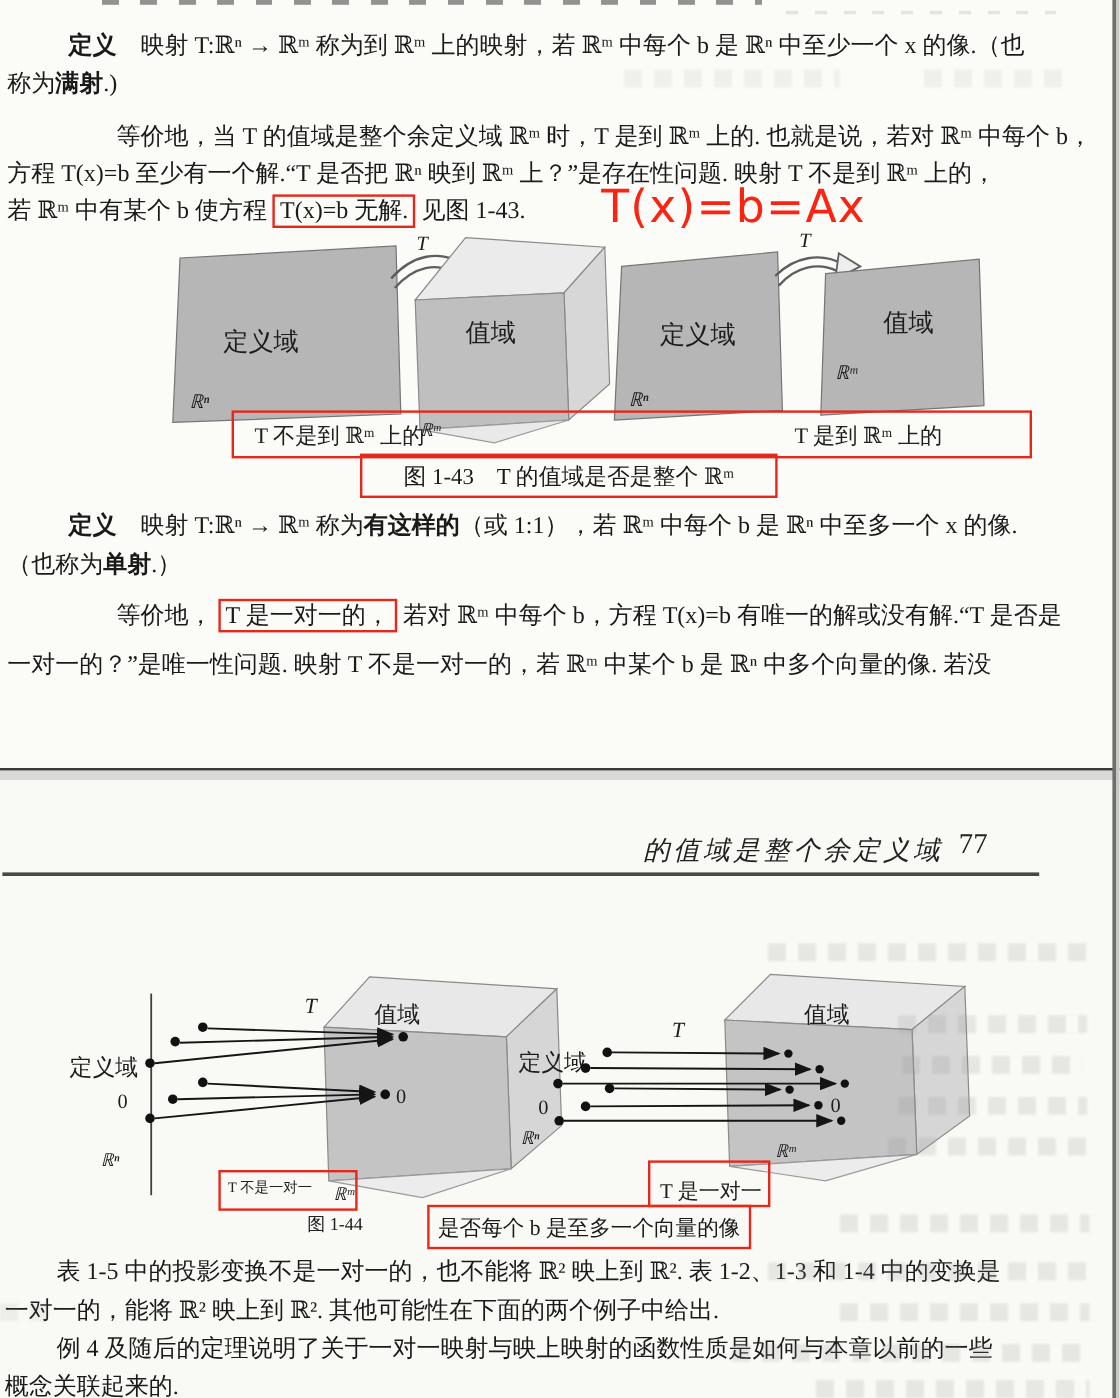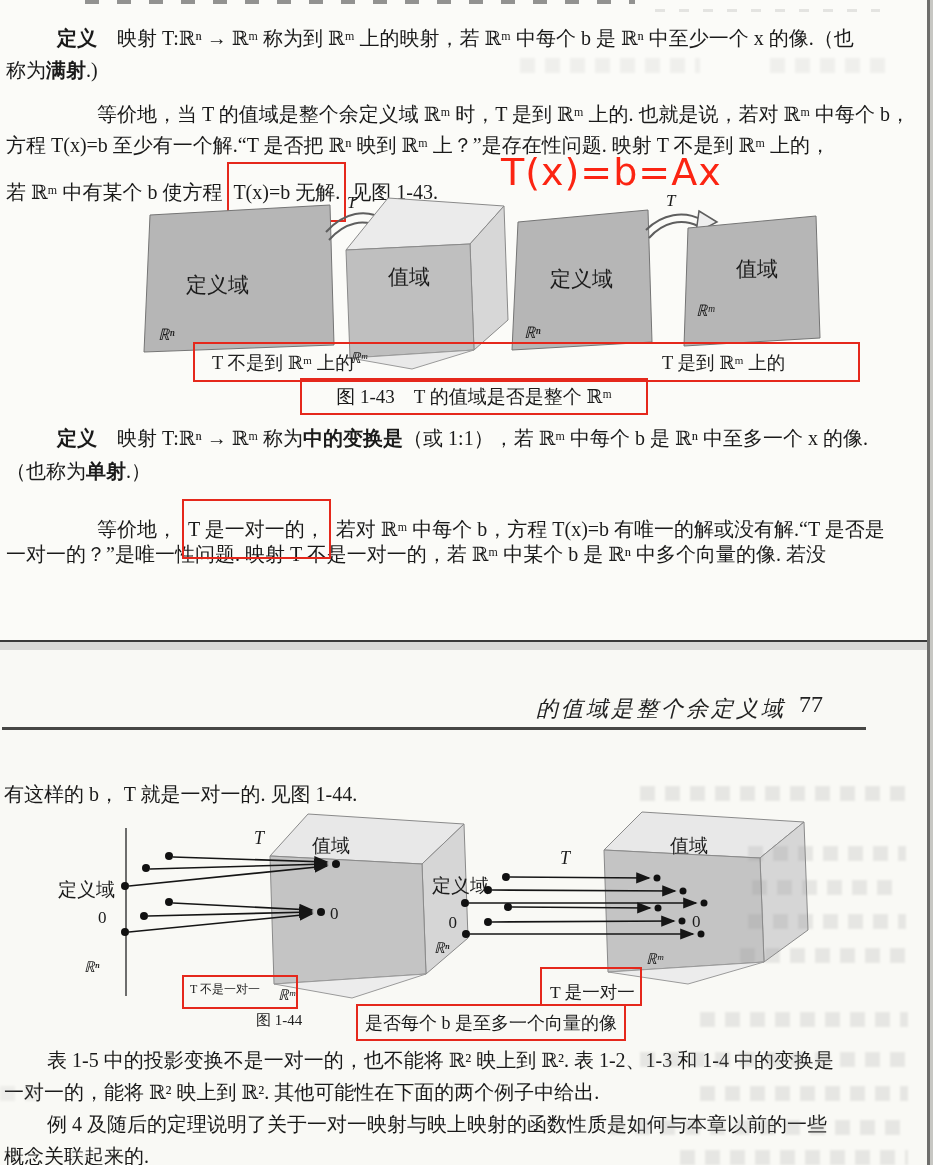--- a/index.html
+++ b/index.html
@@ -16,21 +16,21 @@
   .page{position:absolute;left:0;width:933px;}
   #page1{top:0;height:640px;background:#fbfbf8;}
   #page2{top:650px;height:515px;background:#f9f9f5;}
   .gapband{position:absolute;left:0;top:640px;width:933px;height:10px;
     background:#d9d9d7;border-top:2.5px solid #3a3a3a;border-bottom:2px solid #979793;}
   .rightline{position:absolute;top:0;left:927px;width:2.5px;height:1165px;background:#6e6e6c;}
   .rightshade{position:absolute;top:0;left:930px;width:3px;height:1165px;background:#c7c7c3;}
 
   .t{position:absolute;white-space:nowrap;font-size:20px;line-height:28px;color:var(--ink);}
   .bd{font-weight:bold;margin-top:28px;}
-  .inline-redbox{display:inline-block;border:2.5px solid var(--red);padding:16px 4px;margin:0 5px;line-height:24px;}
+  .inline-redbox{display:inline-block;border:2.5px solid var(--red);padding:0 4px;margin:0 5px;line-height:24px;}
   .redbox{position:absolute;border:2.5px solid var(--red);background:transparent;z-index:5;}
   .figlabel{position:absolute;white-space:nowrap;font-size:18px;color:#202020;z-index:6;}
   .caption{display:flex;align-items:center;justify-content:center;}
   .annotation{position:absolute;left:501px;top:150px;
     font-family:"DejaVu Sans","Liberation Sans",sans-serif;
     font-size:38px;font-weight:500;color:#fb2412;letter-spacing:1px;z-index:7;}
   .header-title{position:absolute;left:536px;top:694px;font-style:italic;font-size:22px;
     letter-spacing:3px;color:#222;}
   .header-num{position:absolute;left:799px;top:691px;font-size:24px;color:#222;}
   .header-rule{position:absolute;left:2px;top:727px;width:864px;height:3px;background:#474745;}
@@ -93,38 +93,37 @@
     <text x="636" y="82" font-size="21">值域</text>
     <text x="596" y="122" font-size="16" font-style="italic">ℝᵐ</text>
   </svg>
 
   <div class="redbox" style="left:193px;top:342px;width:663px;height:36px"></div>
   <div class="figlabel" style="left:212px;top:350px;font-size:18.5px">T 不是到 ℝᵐ 上的</div>
   <div class="figlabel" style="left:662px;top:350px;font-size:18.5px">T 是到 ℝᵐ 上的</div>
 
   <div class="redbox caption" style="left:300px;top:378px;width:344px;height:33px;font-size:19px">图 1-43　T 的值域是否是整个 ℝᵐ</div>
 
-  <div class="t" style="left:57px;top:424px"><span class="bd">定义</span><span>　映射 T:ℝⁿ → ℝᵐ 称为</span><span class="bd">中的变换是</span><span>（或 1:1），若 ℝᵐ 中每个 b 是 ℝⁿ 中至多一个 x 的像.</span></div>
+  <div class="t" style="left:57px;top:424px"><span class="bd">定义</span><span>　映射 T:ℝⁿ → ℝᵐ 称为</span><span class="bd">有这样的</span><span>（或 1:1），若 ℝᵐ 中每个 b 是 ℝⁿ 中至多一个 x 的像.</span></div>
   <div class="t" style="left:6px;top:457px"><span>（也称为</span><span class="bd">单射</span><span>.）</span></div>
 
   <div class="t" style="left:6px;top:540px">一对一的？”是唯一性问题. 映射 T 不是一对一的，若 ℝᵐ 中某个 b 是 ℝⁿ 中多个向量的像. 若没</div>
   <div class="t" style="left:97px;top:499px"><span>等价地，</span><span class="inline-redbox">T 是一对一的，</span><span>若对 ℝᵐ 中每个 b，方程 T(x)=b 有唯一的解或没有解.“T 是否是</span></div>
 
   <div class="bleed light" style="left:520px;top:58px;width:180px"></div>
   <div class="bleed light" style="left:770px;top:58px;width:120px"></div>
 
   <div class="gapband"></div>
 
   <div id="page2" class="page"></div>
 
   <div class="header-title">的值域是整个余定义域</div>
   <div class="header-num">77</div>
   <div class="header-rule"></div>
 
-  <div class="t" style="left:4px;top:780px">有这样的 b， T 就是一对一的. 见图 1-44.</div>
 
   <svg style="left:36px;top:812px" width="864" height="200" viewBox="0 0 864 200">
     <defs>
       <marker id="ah" markerWidth="9" markerHeight="7" refX="8" refY="3.5" orient="auto">
         <path d="M0,0 L9,3.5 L0,7 Z" fill="#151515"></path>
       </marker>
     </defs>
 
     <text x="22" y="84" font-size="19">定义域</text>
     <line x1="90" y1="16" x2="90" y2="184" stroke="#3f3f3f" stroke-width="1.5"></line>

